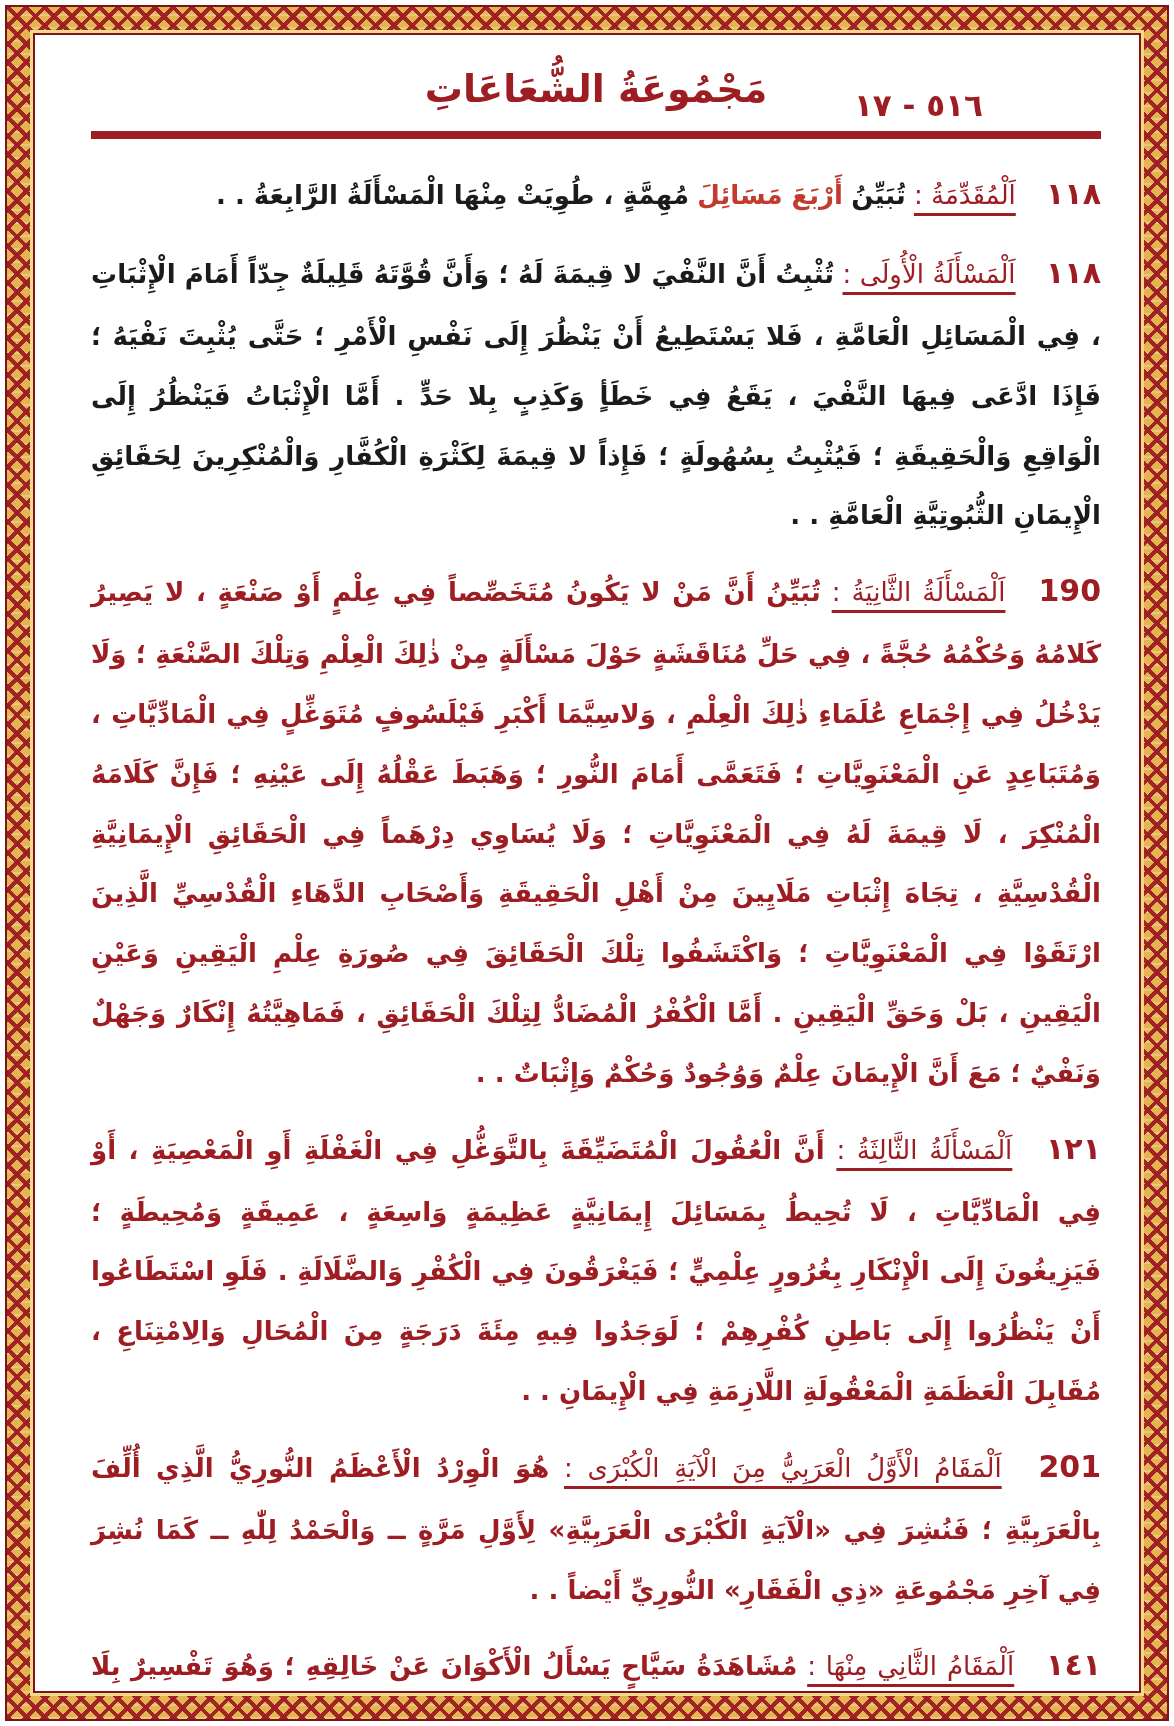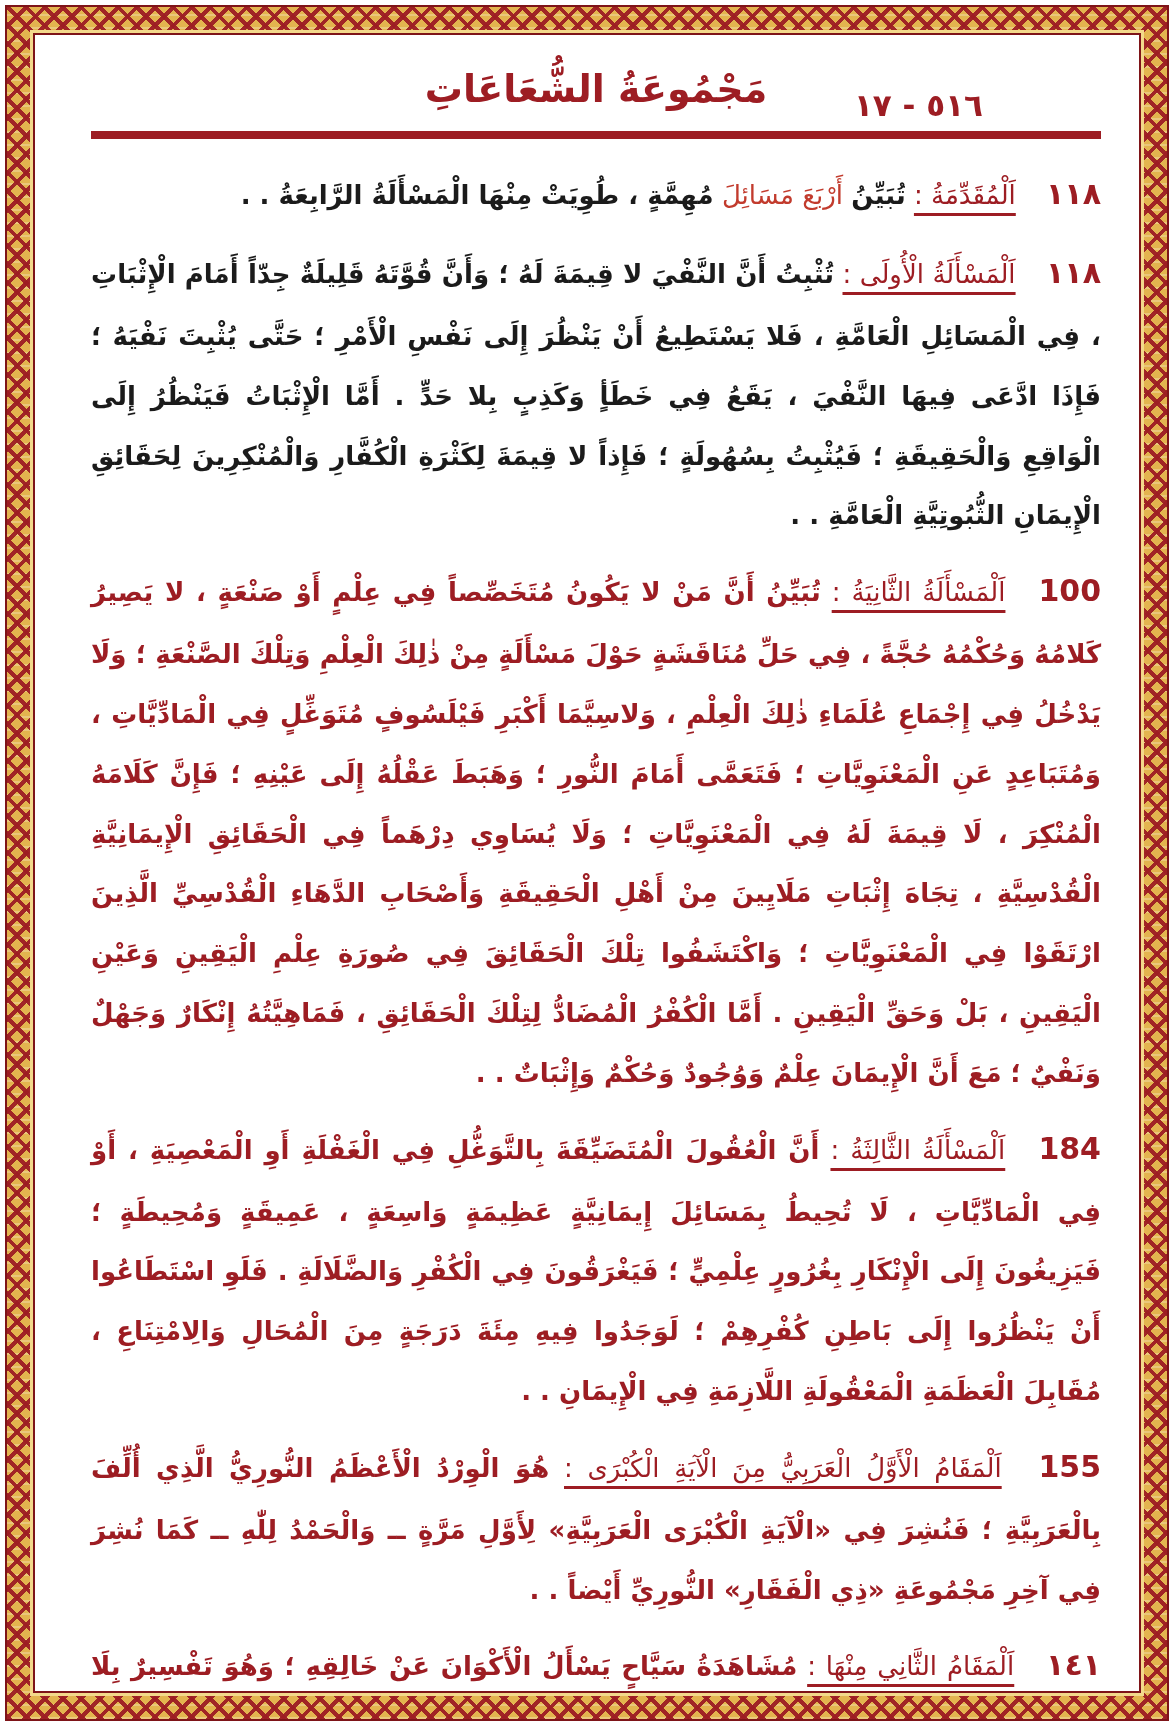--- a/index.html
+++ b/index.html
@@ -62,21 +62,21 @@
     font-weight:bold;color:var(--dark-red);
     font-size:30px;margin-left:22px;white-space:nowrap;margin-top:16px;
   }
   .heading{
     font-weight:normal;color:var(--dark-red);
     text-decoration:underline;
     text-decoration-thickness:2.5px;
     text-underline-offset:9px;
   }
   .red{color:var(--dark-red);font-weight:bold;}
-  .accent{color:var(--bright-red);font-weight:normal;}
+  .accent{color:var(--bright-red);font-weight:bold;}
   .black{color:var(--text-black);font-weight:bold;}
 </style>
 </head>
 <body>
 
 <div class="frame">
   <div class="sheet">
 
     <header class="page-head">
       <div class="page-title">مَجْمُوعَةُ الشُّعَاعَاتِ</div>
@@ -95,33 +95,33 @@
         <span class="black">مُهِمَّةٍ ، طُوِيَتْ مِنْهَا الْمَسْأَلَةُ الرَّابِعَةُ . .</span>
       </p>
 
       <p class="entry">
         <span class="num">١١٨</span>
         <span class="heading">اَلْمَسْأَلَةُ الْأُولَى :</span>
         <span class="black">تُثْبِتُ أَنَّ النَّفْيَ لا قِيمَةَ لَهُ ؛ وَأَنَّ قُوَّتَهُ قَلِيلَةٌ جِدّاً أَمَامَ الْإِثْبَاتِ ، فِي الْمَسَائِلِ الْعَامَّةِ ، فَلا يَسْتَطِيعُ أَنْ يَنْظُرَ إِلَى نَفْسِ الْأَمْرِ ؛ حَتَّى يُثْبِتَ نَفْيَهُ ؛ فَإِذَا ادَّعَى فِيهَا النَّفْيَ ، يَقَعُ فِي خَطَأٍ وَكَذِبٍ بِلا حَدٍّ . أَمَّا الْإِثْبَاتُ فَيَنْظُرُ إِلَى الْوَاقِعِ وَالْحَقِيقَةِ ؛ فَيُثْبِتُ بِسُهُولَةٍ ؛ فَإِذاً لا قِيمَةَ لِكَثْرَةِ الْكُفَّارِ وَالْمُنْكِرِينَ لِحَقَائِقِ الْإِيمَانِ الثُّبُوتِيَّةِ الْعَامَّةِ . .</span>
       </p>
 
       <p class="entry">
-        <span class="num">100</span>
+        <span class="num">190</span>
         <span class="heading">اَلْمَسْأَلَةُ الثَّانِيَةُ :</span>
         <span class="red">تُبَيِّنُ أَنَّ مَنْ لا يَكُونُ مُتَخَصِّصاً فِي عِلْمٍ أَوْ صَنْعَةٍ ، لا يَصِيرُ كَلامُهُ وَحُكْمُهُ حُجَّةً ، فِي حَلِّ مُنَاقَشَةٍ حَوْلَ مَسْأَلَةٍ مِنْ ذٰلِكَ الْعِلْمِ وَتِلْكَ الصَّنْعَةِ ؛ وَلَا يَدْخُلُ فِي إِجْمَاعِ عُلَمَاءِ ذٰلِكَ الْعِلْمِ ، وَلاسِيَّمَا أَكْبَرِ فَيْلَسُوفٍ مُتَوَغِّلٍ فِي الْمَادِّيَّاتِ ، وَمُتَبَاعِدٍ عَنِ الْمَعْنَوِيَّاتِ ؛ فَتَعَمَّى أَمَامَ النُّورِ ؛ وَهَبَطَ عَقْلُهُ إِلَى عَيْنِهِ ؛ فَإِنَّ كَلَامَهُ الْمُنْكِرَ ، لَا قِيمَةَ لَهُ فِي الْمَعْنَوِيَّاتِ ؛ وَلَا يُسَاوِي دِرْهَماً فِي الْحَقَائِقِ الْإِيمَانِيَّةِ الْقُدْسِيَّةِ ، تِجَاهَ إِثْبَاتِ مَلَايِينَ مِنْ أَهْلِ الْحَقِيقَةِ وَأَصْحَابِ الدَّهَاءِ الْقُدْسِيِّ الَّذِينَ ارْتَقَوْا فِي الْمَعْنَوِيَّاتِ ؛ وَاكْتَشَفُوا تِلْكَ الْحَقَائِقَ فِي صُورَةِ عِلْمِ الْيَقِينِ وَعَيْنِ الْيَقِينِ ، بَلْ وَحَقِّ الْيَقِينِ . أَمَّا الْكُفْرُ الْمُضَادُّ لِتِلْكَ الْحَقَائِقِ ، فَمَاهِيَّتُهُ إِنْكَارٌ وَجَهْلٌ وَنَفْيٌ ؛ مَعَ أَنَّ الْإِيمَانَ عِلْمٌ وَوُجُودٌ وَحُكْمٌ وَإِثْبَاتٌ . .</span>
       </p>
 
       <p class="entry">
-        <span class="num">184</span>
+        <span class="num">١٢١</span>
         <span class="heading">اَلْمَسْأَلَةُ الثَّالِثَةُ :</span>
         <span class="red">أَنَّ الْعُقُولَ الْمُتَضَيِّقَةَ بِالتَّوَغُّلِ فِي الْغَفْلَةِ أَوِ الْمَعْصِيَةِ ، أَوْ فِي الْمَادِّيَّاتِ ، لَا تُحِيطُ بِمَسَائِلَ إِيمَانِيَّةٍ عَظِيمَةٍ وَاسِعَةٍ ، عَمِيقَةٍ وَمُحِيطَةٍ ؛ فَيَزِيغُونَ إِلَى الْإِنْكَارِ بِغُرُورٍ عِلْمِيٍّ ؛ فَيَغْرَقُونَ فِي الْكُفْرِ وَالضَّلَالَةِ . فَلَوِ اسْتَطَاعُوا أَنْ يَنْظُرُوا إِلَى بَاطِنِ كُفْرِهِمْ ؛ لَوَجَدُوا فِيهِ مِئَةَ دَرَجَةٍ مِنَ الْمُحَالِ وَالِامْتِنَاعِ ، مُقَابِلَ الْعَظَمَةِ الْمَعْقُولَةِ اللَّازِمَةِ فِي الْإِيمَانِ . .</span>
       </p>
 
       <p class="entry">
-        <span class="num">155</span>
+        <span class="num">201</span>
         <span class="heading">اَلْمَقَامُ الْأَوَّلُ الْعَرَبِيُّ مِنَ الْآيَةِ الْكُبْرَى :</span>
         <span class="red">هُوَ الْوِرْدُ الْأَعْظَمُ النُّورِيُّ الَّذِي أُلِّفَ بِالْعَرَبِيَّةِ ؛ فَنُشِرَ فِي «الْآيَةِ الْكُبْرَى الْعَرَبِيَّةِ» لِأَوَّلِ مَرَّةٍ ــ وَالْحَمْدُ لِلّٰهِ ــ كَمَا نُشِرَ فِي آخِرِ مَجْمُوعَةِ «ذِي الْفَقَارِ» النُّورِيِّ أَيْضاً . .</span>
       </p>
 
       <p class="entry">
         <span class="num">١٤١</span>
         <span class="heading">اَلْمَقَامُ الثَّانِي مِنْهَا :</span>
         <span class="red">مُشَاهَدَةُ سَيَّاحٍ يَسْأَلُ الْأَكْوَانَ عَنْ خَالِقِهِ ؛ وَهُوَ تَفْسِيرٌ بِلَا نَظِيرٍ ، لِحَقَائِقِ الْآيَةِ الْكُبْرَى الْقُرْآنِيَّةِ ، وَتَبْيِينٌ مُبِينٌ لِبَرَاهِينِ الْمَقَامِ الْأَوَّلِ الْعَرَبِيِّ الْمَطْوِيِّ مِنْ هُنَا ؛</span>
       </p>
 

